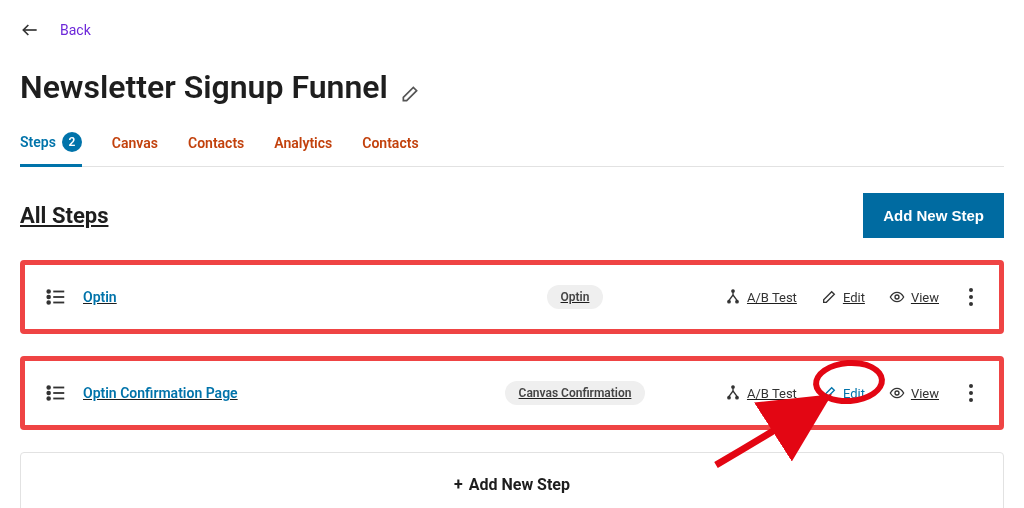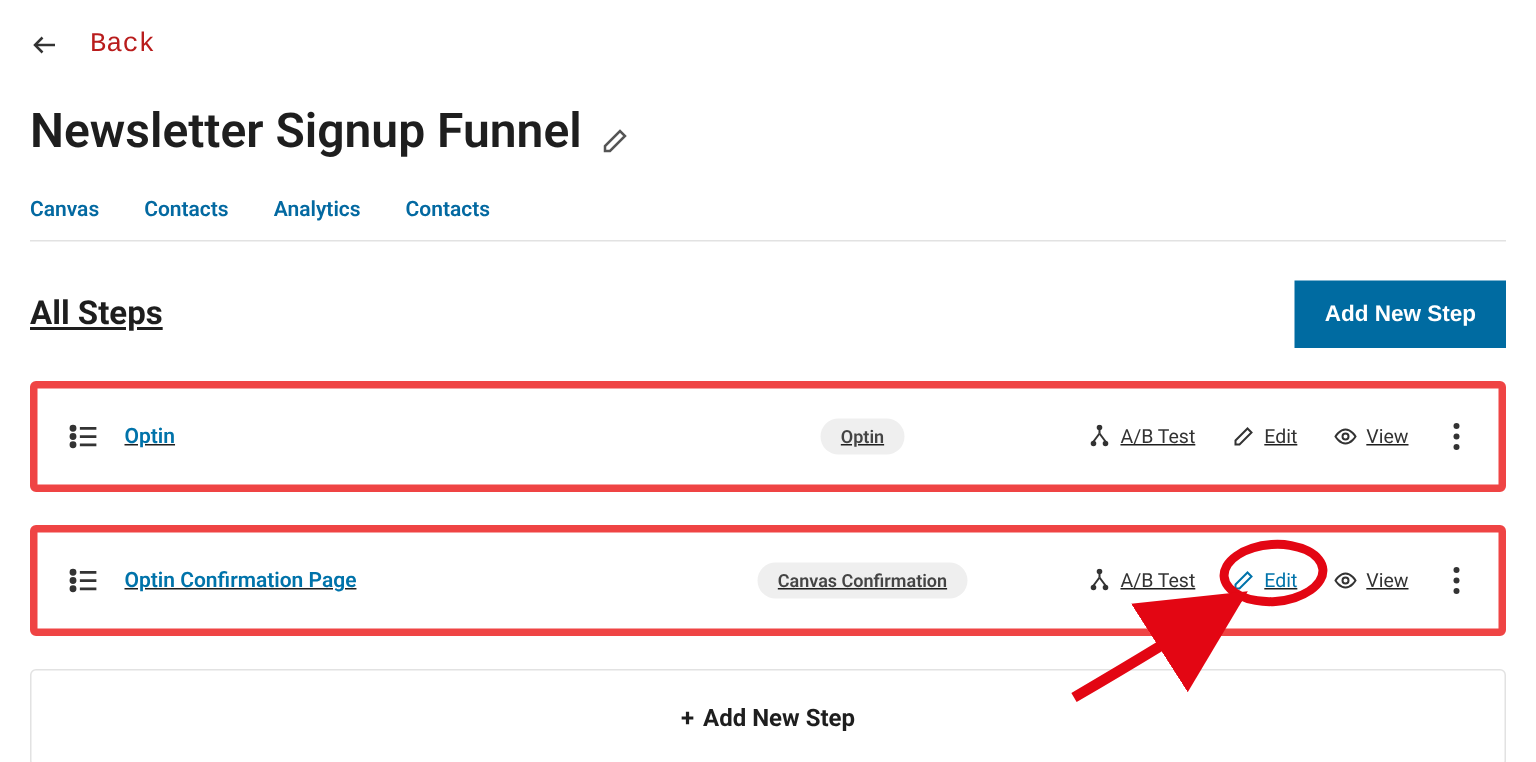--- a/index.html
+++ b/index.html
@@ -17,23 +17,22 @@
     align-items: center;
     gap: 20px;
     margin-bottom: 28px;
   }
   .back-arrow {
     width: 20px; height: 20px;
     display:flex; align-items:center; justify-content:center;
     cursor:pointer;
   }
   .back-label {
-    font-size: 18px; color:#b91c1c;
-    cursor:pointer;
-    font-family:Liberation Mono, monospace;
+    font-size: 14px; color:#6d28d9;
+    cursor:pointer;
   }
   .title-row {
     display:flex; align-items:flex-end; gap:12px;
     margin-bottom: 26px;
   }
   .page-title {
     font-size: 32px;
     font-weight: 600;
     color:#1e1e1e;
   }
@@ -44,21 +43,21 @@
   }
   .tabs {
     display:flex; gap:30px;
     border-bottom: 1px solid #e2e2e2;
     margin-bottom: 26px;
   }
   .tab {
     padding: 0 0 12px 0;
     font-size: 14px;
     font-weight:600;
-    color:#0369a1;
+    color:#c2410c;
     cursor:pointer;
     display:flex; align-items:center; gap:6px;
   }
   .tab.active {
     color:#0073aa;
     border-bottom: 3px solid #0073aa;
     margin-bottom:-1px;
   }
   .badge-count {
     background:#0073aa;
@@ -174,20 +173,24 @@
 <div class="title-row">
   <h1 class="page-title">Newsletter Signup Funnel</h1>
   <span class="title-edit-icon">
     <svg viewBox="0 0 24 24" width="20" height="20" fill="none" stroke="#555" stroke-width="2">
         <path d="M4 20h4L20 8l-4-4L4 16v4z"></path>
       </svg>
   </span>
 </div>
 
 <div class="tabs">
+  <div class="tab active">
+    <span>Steps</span>
+    <span class="badge-count">2</span>
+  </div>
   <div class="tab">Canvas</div>
   <div class="tab">Contacts</div>
   <div class="tab">Analytics</div>
   <div class="tab">Contacts</div>
 </div>
 
 <div class="section-header">
   <div class="section-title">All Steps</div>
   <button class="btn-primary">Add New Step</button>
 </div>

